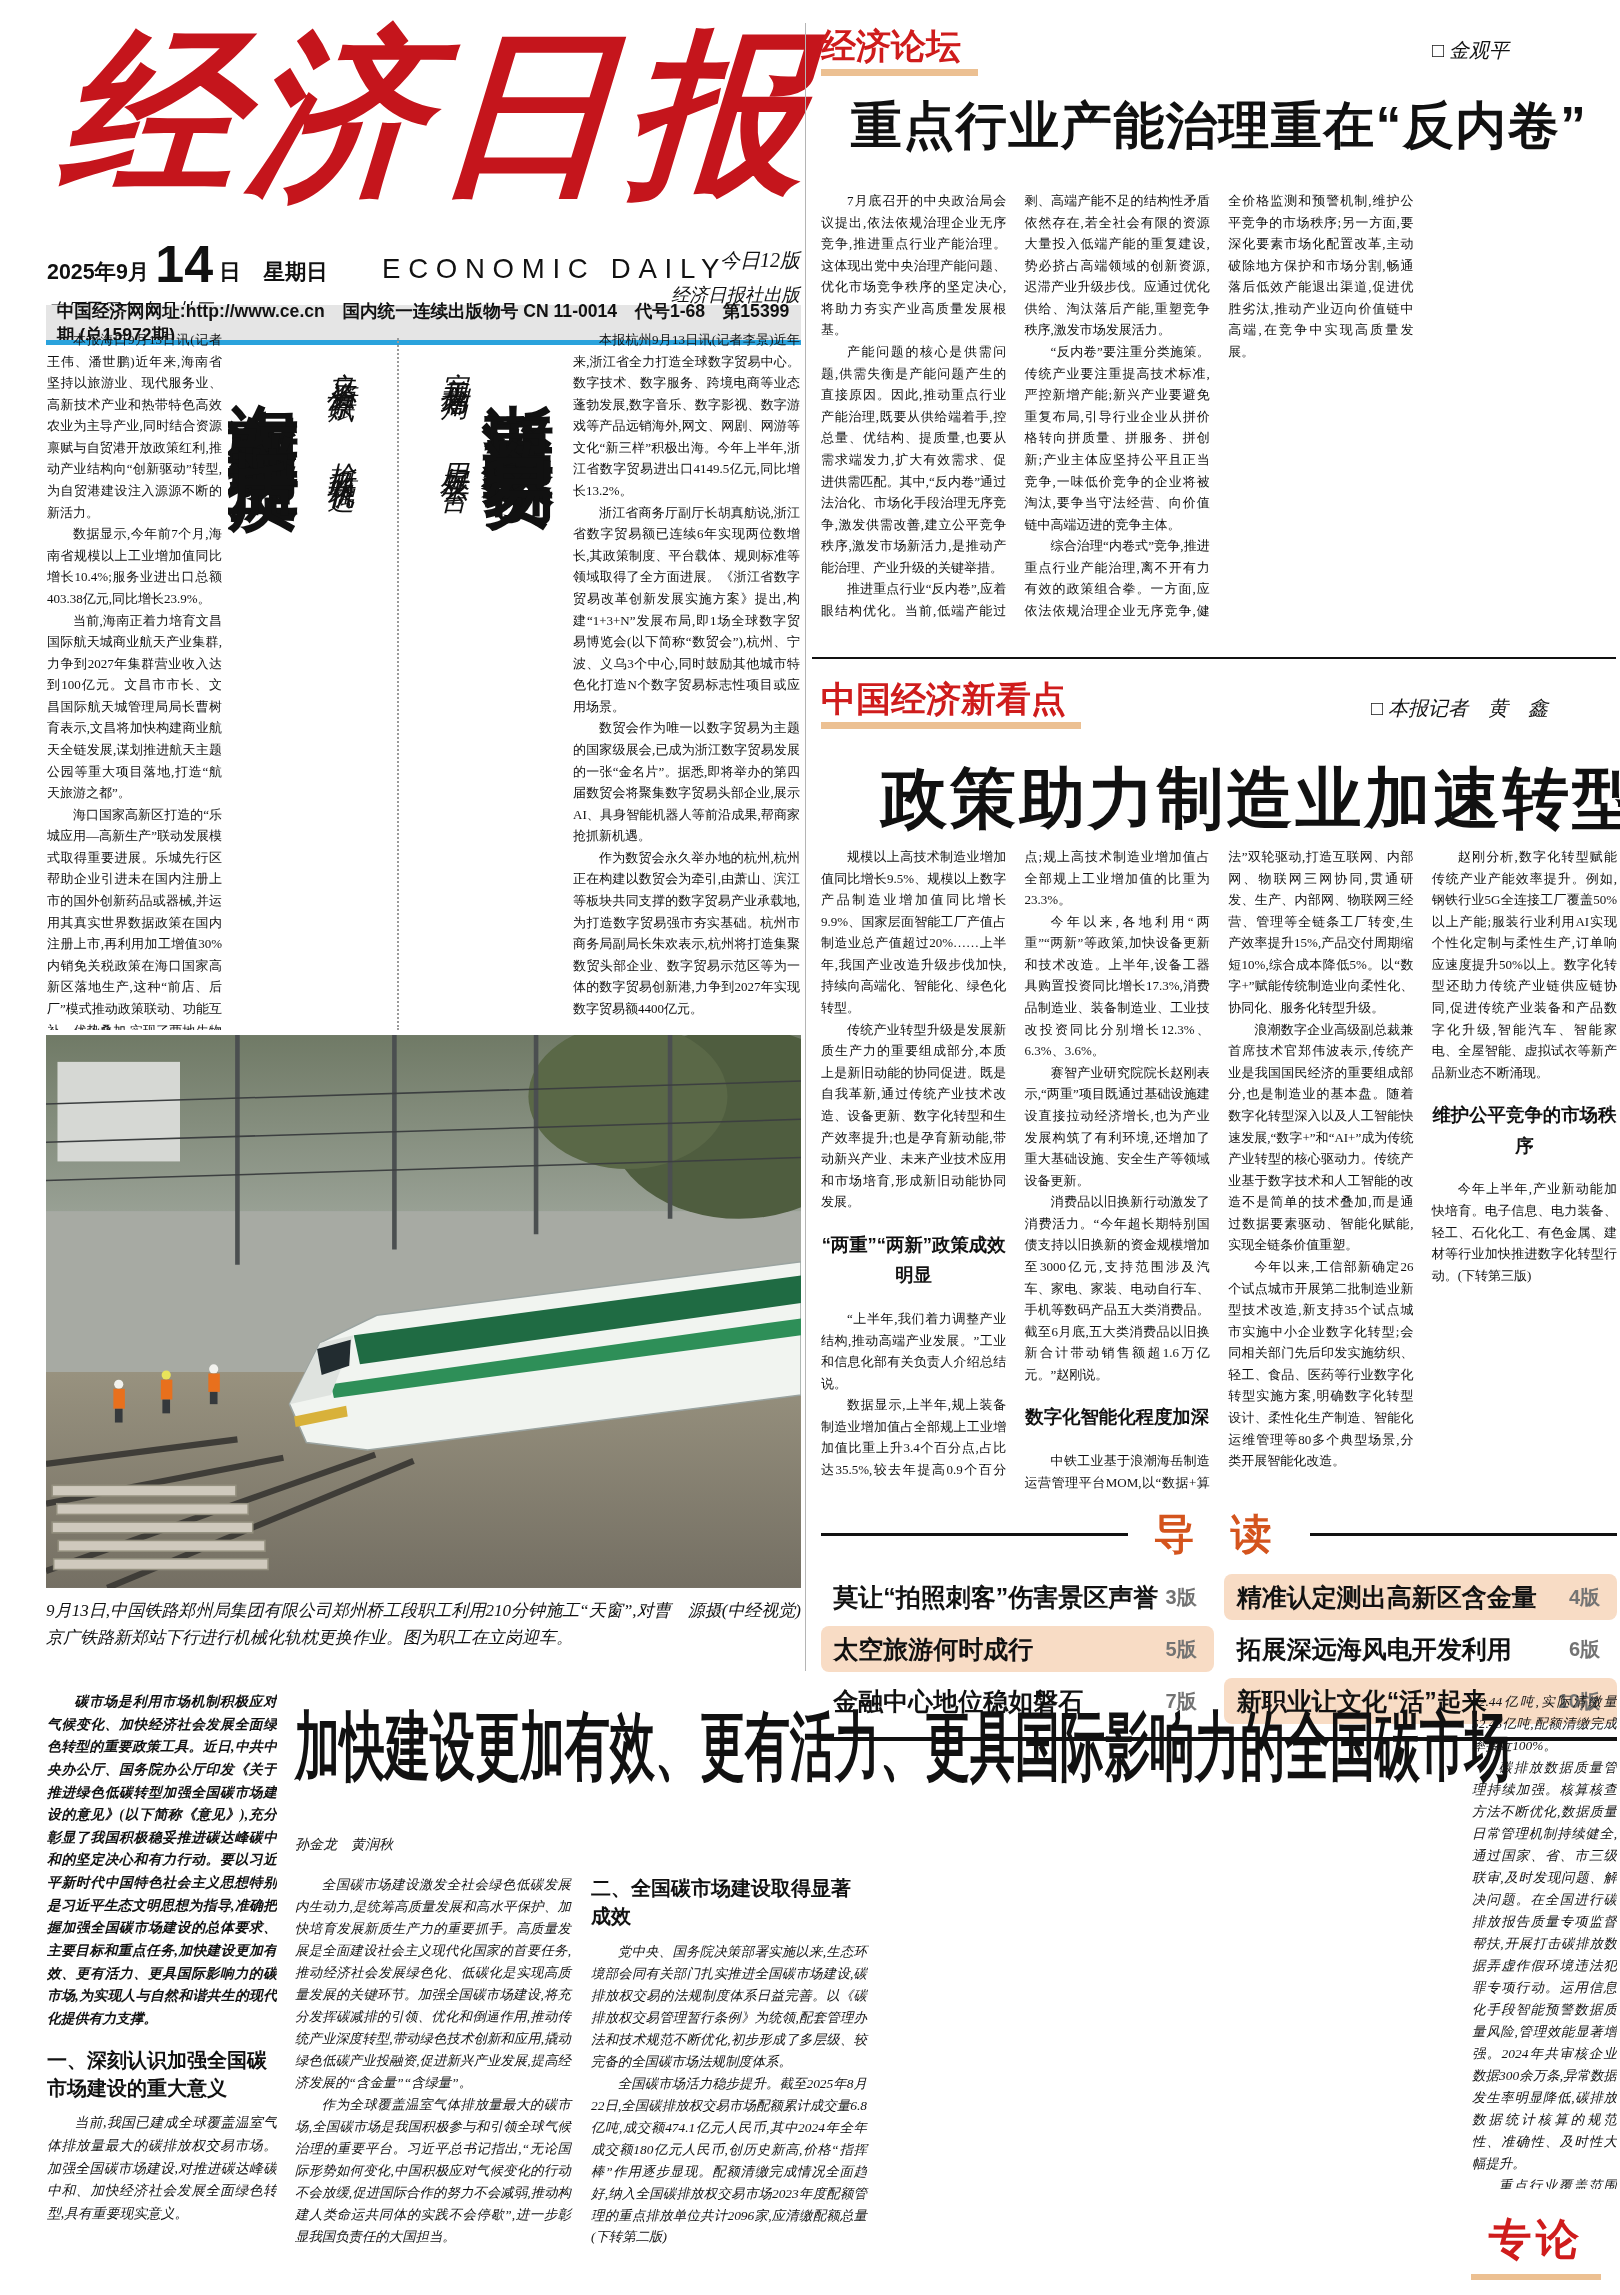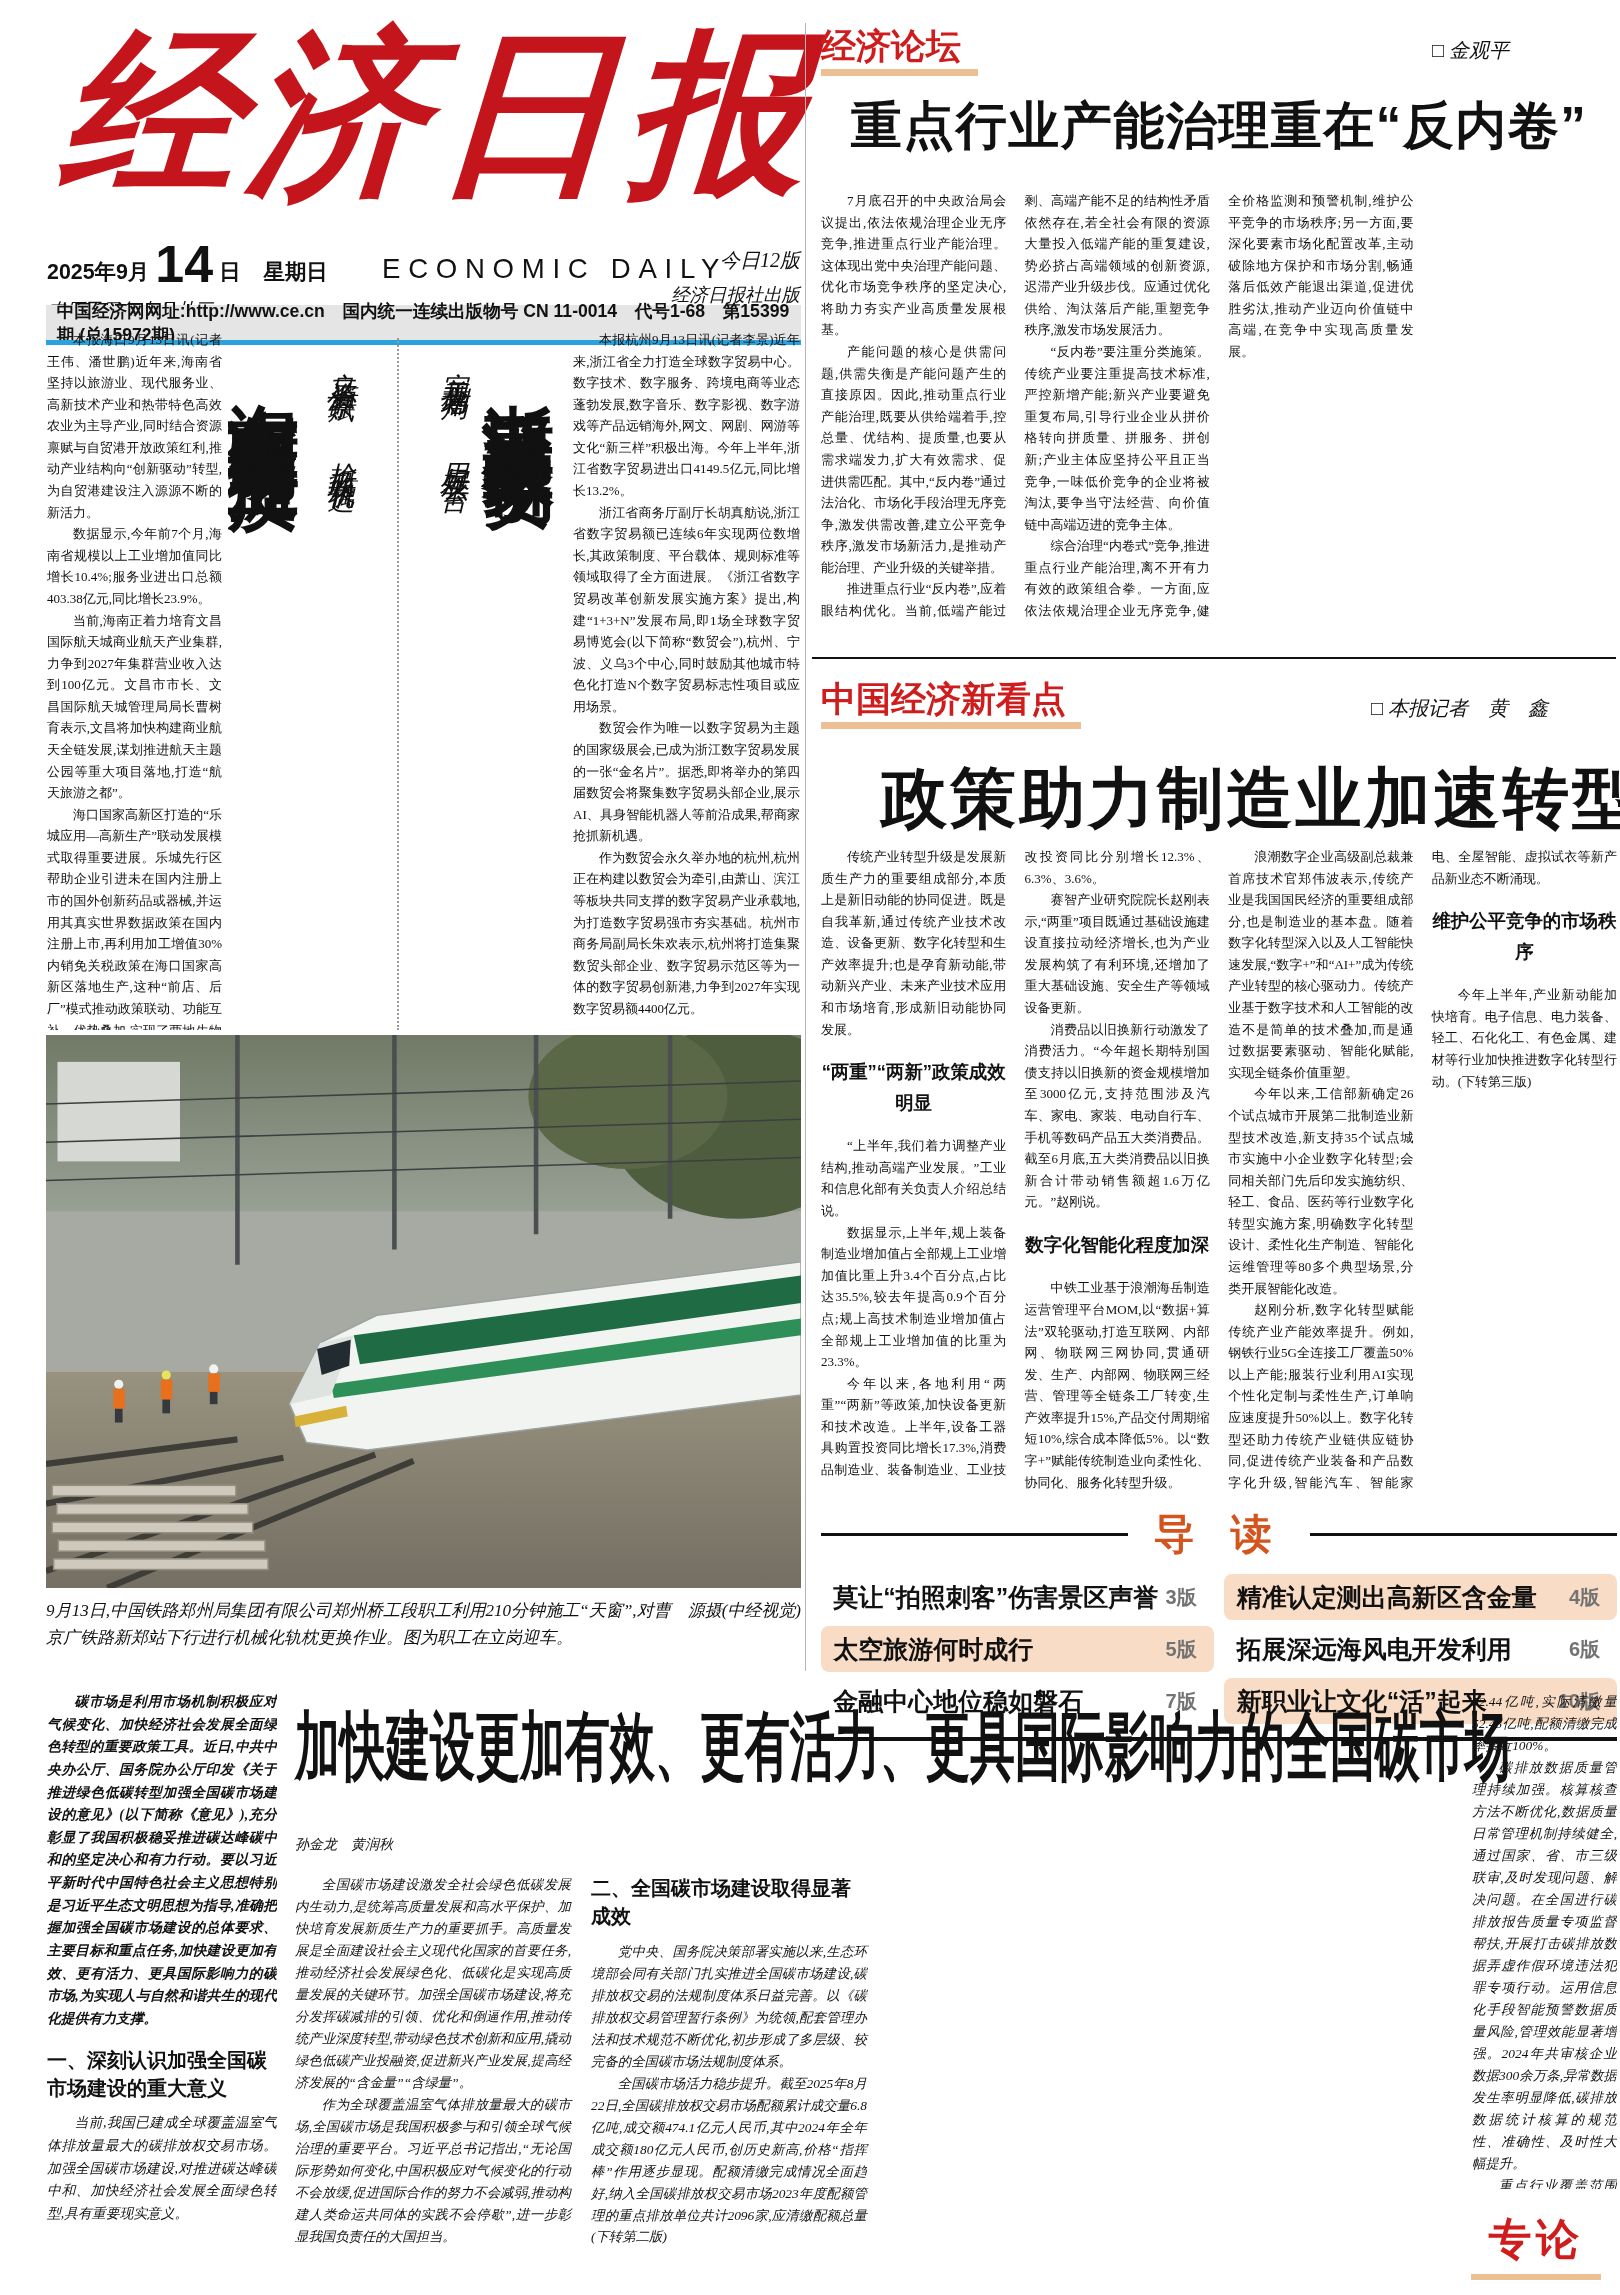--- a/index.html
+++ b/index.html
@@ -229,20 +229,21 @@
     <div class="sec-label">中国经济新看点</div>
     <div class="sec-underbar" style="width:260px;"></div>
   </div>
   <div class="abs author" style="left:1371px;top:695px;">
     <span class="sq">□</span>
     <span>本报记者　黄　鑫</span>
   </div>
   <div class="abs serif-headline" style="left:881px;top:754px;">政策助力制造业加速转型</div>
 
   <div class="abs cols c4" style="left:821px;top:846px;width:796px;height:649px;">
+    <p>规模以上高技术制造业增加值同比增长9.5%、规模以上数字产品制造业增加值同比增长9.9%、国家层面智能工厂产值占制造业总产值超过20%……上半年,我国产业改造升级步伐加快,持续向高端化、智能化、绿色化转型。</p>
     <p>传统产业转型升级是发展新质生产力的重要组成部分,本质上是新旧动能的协同促进。既是自我革新,通过传统产业技术改造、设备更新、数字化转型和生产效率提升;也是孕育新动能,带动新兴产业、未来产业技术应用和市场培育,形成新旧动能协同发展。</p>
     <h4 class="colhead">“两重”“两新”政策成效明显</h4>
     <p>“上半年,我们着力调整产业结构,推动高端产业发展。”工业和信息化部有关负责人介绍总结说。</p>
     <p>数据显示,上半年,规上装备制造业增加值占全部规上工业增加值比重上升3.4个百分点,占比达35.5%,较去年提高0.9个百分点;规上高技术制造业增加值占全部规上工业增加值的比重为23.3%。</p>
     <p>今年以来,各地利用“两重”“两新”等政策,加快设备更新和技术改造。上半年,设备工器具购置投资同比增长17.3%,消费品制造业、装备制造业、工业技改投资同比分别增长12.3%、6.3%、3.6%。</p>
     <p>赛智产业研究院院长赵刚表示,“两重”项目既通过基础设施建设直接拉动经济增长,也为产业发展构筑了有利环境,还增加了重大基础设施、安全生产等领域设备更新。</p>
     <p>消费品以旧换新行动激发了消费活力。“今年超长期特别国债支持以旧换新的资金规模增加至3000亿元,支持范围涉及汽车、家电、家装、电动自行车、手机等数码产品五大类消费品。截至6月底,五大类消费品以旧换新合计带动销售额超1.6万亿元。”赵刚说。</p>
     <h4 class="colhead">数字化智能化程度加深</h4>
     <p>中铁工业基于浪潮海岳制造运营管理平台MOM,以“数据+算法”双轮驱动,打造互联网、内部网、物联网三网协同,贯通研发、生产、内部网、物联网三经营、管理等全链条工厂转变,生产效率提升15%,产品交付周期缩短10%,综合成本降低5%。以“数字+”赋能传统制造业向柔性化、协同化、服务化转型升级。</p>
     <p>浪潮数字企业高级副总裁兼首席技术官郑伟波表示,传统产业是我国国民经济的重要组成部分,也是制造业的基本盘。随着数字化转型深入以及人工智能快速发展,“数字+”和“AI+”成为传统产业转型的核心驱动力。传统产业基于数字技术和人工智能的改造不是简单的技术叠加,而是通过数据要素驱动、智能化赋能,实现全链条价值重塑。</p>

